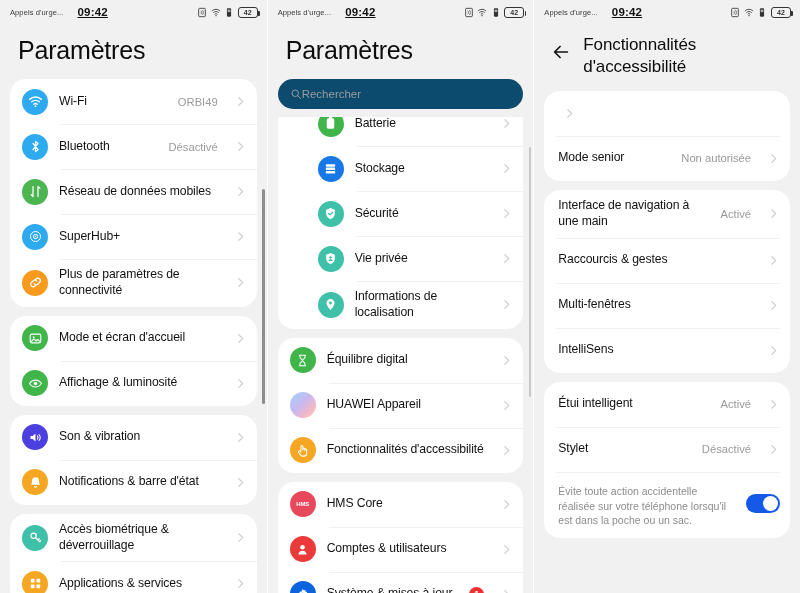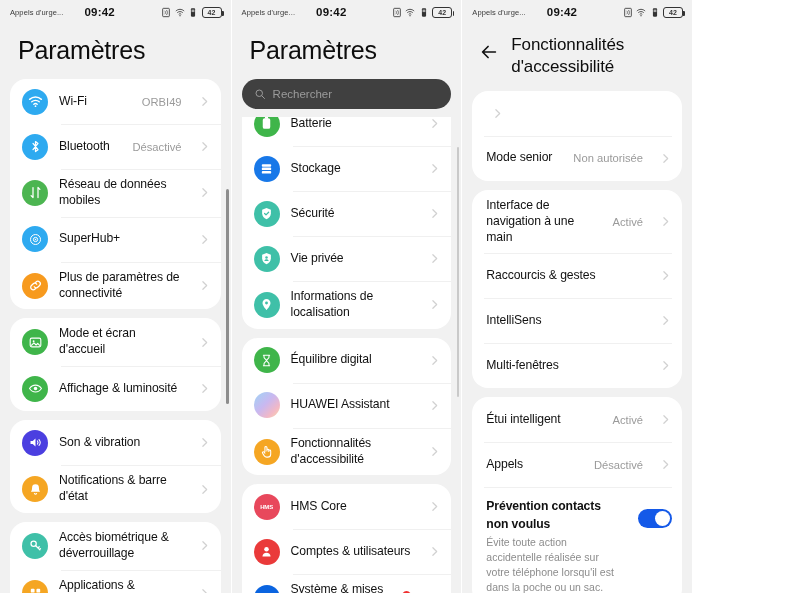--- a/index.html
+++ b/index.html
@@ -2,40 +2,40 @@
 <html><head>
 <meta charset="utf-8">
 <style>
   * { box-sizing: border-box; margin: 0; padding: 0; }
   html, body {
     width: 800px; height: 593px;
     background: #ffffff;
     font-family: "Liberation Sans", sans-serif;
     overflow: hidden;
   }
-  .screens { display: flex; width: 692px; height: 593px; }
+  .screens { display: flex; width: 800px; height: 593px; }
   .screen {
     width: 266.67px; height: 593px;
     background: #f1f1f1;
     position: relative;
     overflow: hidden;
     display: flex; flex-direction: column;
   }
   .screen + .screen { border-left: 1px solid #ffffff; }
 
   
   .statusbar {
     height: 24px; flex: 0 0 24px;
     display: flex; align-items: center;
     padding: 0 9px 0 10px;
     font-size: 8px; color: #2a2a2a;
     letter-spacing: .1px;
   }
   .sb-carrier { font-size: 7.5px; color: #3a3a3a; white-space: nowrap; }
-  .sb-time { font-size: 11.5px; font-weight: 600; margin-left: 21px; color: #111; letter-spacing: .2px; }
+  .sb-time { font-size: 11.5px; font-weight: 600; margin-left: 14px; color: #111; letter-spacing: .2px; text-decoration: underline; }
   .sb-right { margin-left: auto; display: flex; align-items: center; gap: 3.5px; }
   .ico-nfc, .ico-wifi, .ico-sig { width: 10px; height: 11px; display: block; }
   .batt {
     width: 20px; height: 11px; border: 1.2px solid #333; border-radius: 3px;
     position: relative; display: flex; align-items: center; justify-content: center;
     font-size: 7px; font-weight: 700; color: #333;
   }
   .batt::after {
     content: ""; position: absolute; right: -3px; top: 3px;
     width: 1.8px; height: 5px; background: #333; border-radius: 0 1px 1px 0;
@@ -52,29 +52,29 @@
   }
   .back-arrow { width: 22px; height: 22px; flex: 0 0 22px; margin-top: 7px; }
   .header-back .htitle {
     font-size: 17px; font-weight: 500; color: #0d0d0d;
     line-height: 1.32; letter-spacing: -.1px;
   }
 
   
   .search-wrap { padding: 0 10px 8px 10px; }
   .search {
-    height: 30px; background: #404040; border-radius: 15px;
-    display: flex; align-items: center; padding: 8px 12px; gap: 7px;
+    height: 30px; background: #0c4a6e; border-radius: 15px;
+    display: flex; align-items: center; padding: 8px 12px; 
   }
   .search .mag { width: 12px; height: 12px; flex: 0 0 12px; }
   .search .ph { font-size: 11.5px; color: #9b9b9b; }
 
   
   .scroll { flex: 1 1 auto; overflow: hidden; position: relative; padding: 0 10px; }
-  .scroll.clip-top > .card:first-child { margin-top: -16px; }
+  .scroll.clip-top > .card:first-child { margin-top: -16px; padding-left: 28px; }
   .card {
     background: #ffffff; border-radius: 16px; margin-bottom: 9px;
     overflow: hidden;
   }
   .row {
     display: flex; align-items: center; gap: 11px;
     padding: 0 10px 0 12px; min-height: 45px; position: relative;
   }
   .row.tall { min-height: 47px; }
   .row + .row::before {
@@ -438,21 +438,21 @@
                 <path d="M7 3.5h10M7 20.5h10M8 3.5v3.2c0 2 4 3.8 4 5.3 0-1.5 4-3.3 4-5.3V3.5M8 20.5v-3.2c0-2 4-3.8 4-5.3 0 1.5 4 3.3 4 5.3v3.2" fill="none" stroke="#fff" stroke-width="1.7" stroke-linecap="round" stroke-linejoin="round"></path>
               </svg>
             </span>
           <span class="rlabel">Équilibre digital</span>
           <svg class="chev" viewBox="0 0 24 24">
               <path d="M9 5l7 7-7 7" fill="none" stroke="#999" stroke-width="2.2" stroke-linecap="round" stroke-linejoin="round"></path>
             </svg>
         </div>
         <div class="row">
           <span class="ricon c-grad"></span>
-          <span class="rlabel">HUAWEI Assistant</span>
+          <span class="rlabel">HUAWEI Appareil</span>
           <svg class="chev" viewBox="0 0 24 24">
               <path d="M9 5l7 7-7 7" fill="none" stroke="#999" stroke-width="2.2" stroke-linecap="round" stroke-linejoin="round"></path>
             </svg>
         </div>
         <div class="row">
           <span class="ricon c-orange">
               <svg viewBox="0 0 24 24">
                 <path d="M9.5 12V5.5a1.6 1.6 0 013.2 0V11m0-1.2a1.5 1.5 0 013 0V12m0-1a1.5 1.5 0 013 0v5.2c0 2.6-2.1 4.8-4.8 4.8h-1.6c-2 0-3.1-.9-4.1-2.4l-2.4-3.8a1.5 1.5 0 012.4-1.8l1.3 1.6" fill="none" stroke="#fff" stroke-width="1.7" stroke-linecap="round" stroke-linejoin="round"></path>
               </svg>
             </span>
@@ -562,51 +562,50 @@
               <path d="M9 5l7 7-7 7" fill="none" stroke="#999" stroke-width="2.2" stroke-linecap="round" stroke-linejoin="round"></path>
             </svg>
         </div>
         <div class="row noicon">
           <span class="rlabel">Raccourcis &amp; gestes</span>
           <svg class="chev" viewBox="0 0 24 24">
               <path d="M9 5l7 7-7 7" fill="none" stroke="#999" stroke-width="2.2" stroke-linecap="round" stroke-linejoin="round"></path>
             </svg>
         </div>
         <div class="row noicon">
+          <span class="rlabel">Multi-fenêtres</span>
+          <svg class="chev" viewBox="0 0 24 24">
+              <path d="M9 5l7 7-7 7" fill="none" stroke="#999" stroke-width="2.2" stroke-linecap="round" stroke-linejoin="round"></path>
+            </svg>
+        </div>
+        <div class="row noicon">
           <span class="rlabel">IntelliSens</span>
-          <svg class="chev" viewBox="0 0 24 24">
-              <path d="M9 5l7 7-7 7" fill="none" stroke="#999" stroke-width="2.2" stroke-linecap="round" stroke-linejoin="round"></path>
-            </svg>
-        </div>
-        <div class="row noicon">
-          <span class="rlabel">Multi-fenêtres</span>
           <svg class="chev" viewBox="0 0 24 24">
               <path d="M9 5l7 7-7 7" fill="none" stroke="#999" stroke-width="2.2" stroke-linecap="round" stroke-linejoin="round"></path>
             </svg>
         </div>
       </div>
 
       <div class="card">
         <div class="row noicon">
           <span class="rlabel">Étui intelligent</span>
           <span class="rvalue">Activé</span>
           <svg class="chev" viewBox="0 0 24 24">
               <path d="M9 5l7 7-7 7" fill="none" stroke="#999" stroke-width="2.2" stroke-linecap="round" stroke-linejoin="round"></path>
             </svg>
         </div>
         <div class="row noicon">
-          <span class="rlabel">Appels</span>
+          <span class="rlabel">Stylet</span>
           <span class="rvalue">Désactivé</span>
           <svg class="chev" viewBox="0 0 24 24">
               <path d="M9 5l7 7-7 7" fill="none" stroke="#999" stroke-width="2.2" stroke-linecap="round" stroke-linejoin="round"></path>
             </svg>
         </div>
         <div class="row noicon desc">
           <span class="desc-txt">
-            <span class="desc-title">Prévention contacts non voulus</span>
             <span class="desc-sub" style="display:block">Évite toute action accidentelle réalisée sur votre téléphone lorsqu'il est dans la poche ou un sac.</span>
           </span>
           <span class="toggle"></span>
         </div>
       </div>
 
     </div>
   </div>
 
 </div>

